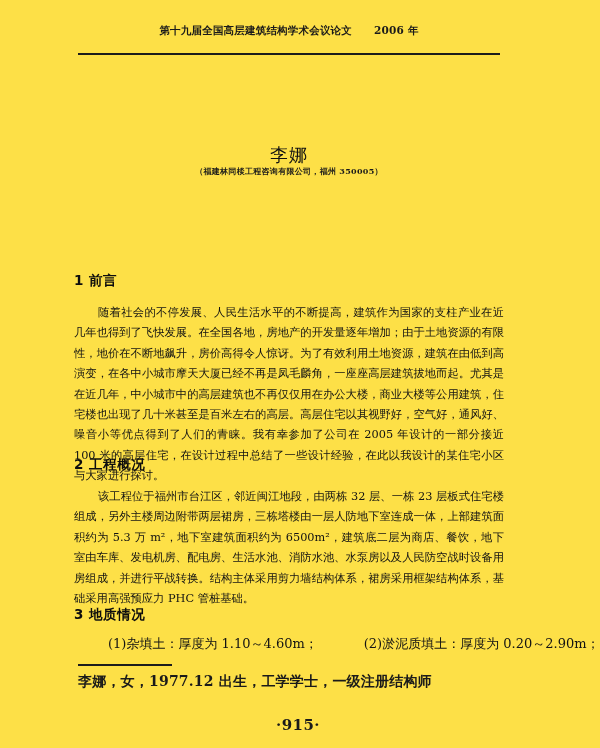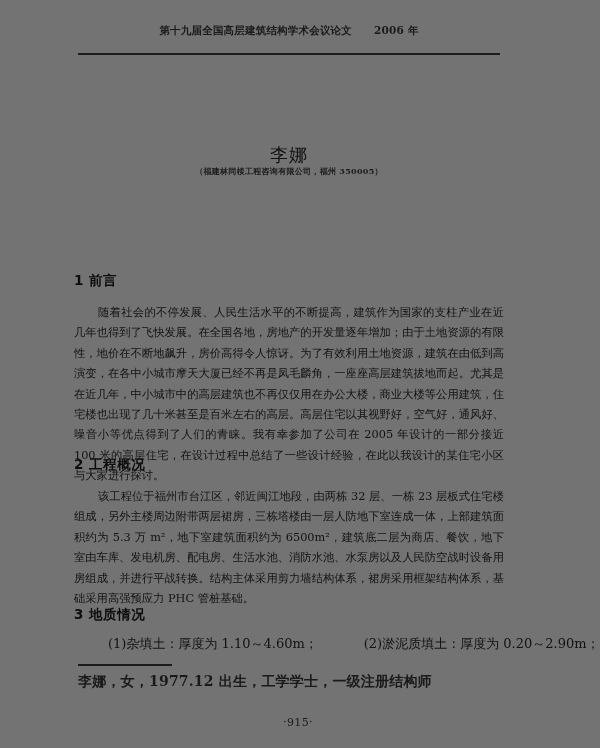--- a/index.html
+++ b/index.html
@@ -13,21 +13,21 @@
     font-family: "DejaVu Serif", "Liberation Serif", serif;
     color: #141414;
     overflow: hidden;
     position: relative;
   }
   .page {
     position: relative;
     width: 600px;
     height: 748px;
     box-sizing: border-box;
-    background: #737373;
+    background: #fde047;
   }
 
   
   .running-head {
     position: absolute;
     left: 78px;
     top: 24px;
     width: 422px;
     text-align: center;
     font-size: 10.5px;
@@ -175,22 +175,22 @@
     color: #1a1a1a;
   }
 
   
   .folio {
     position: absolute;
     left: 0;
     top: 716px;
     width: 596px;
     text-align: center;
-    font-size: 11px;
-    font-weight: normal;
+    font-size: 15px;
+    font-weight: bold;
     letter-spacing: 0.4px;
     color: #1a1a1a;
   }
 </style>
 </head>
 <body>
 
 <div class="page">
 
   <div class="running-head">

